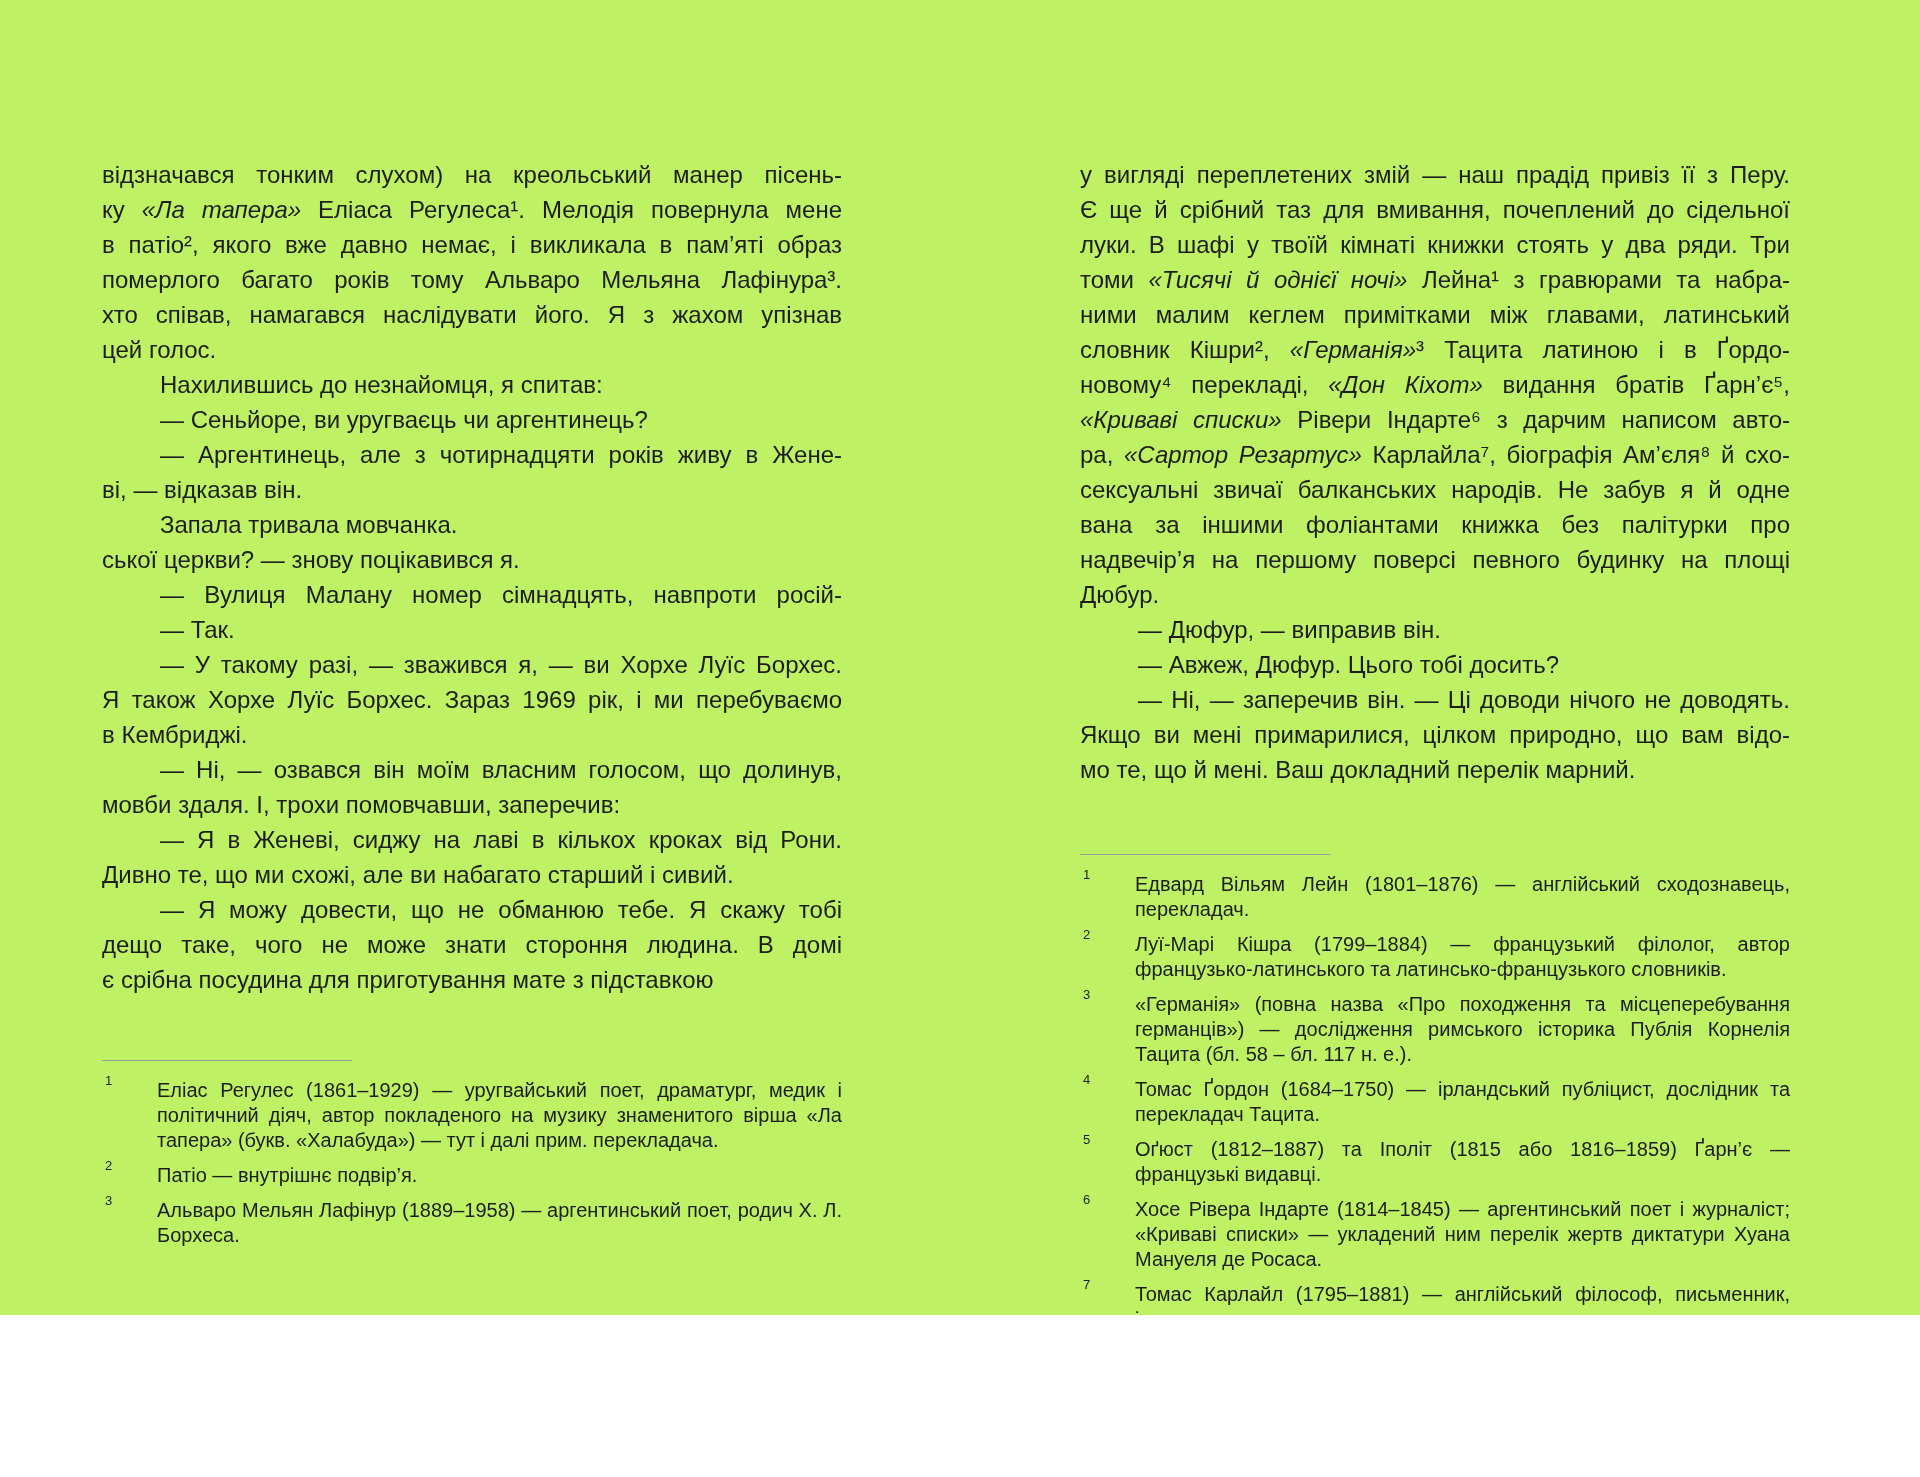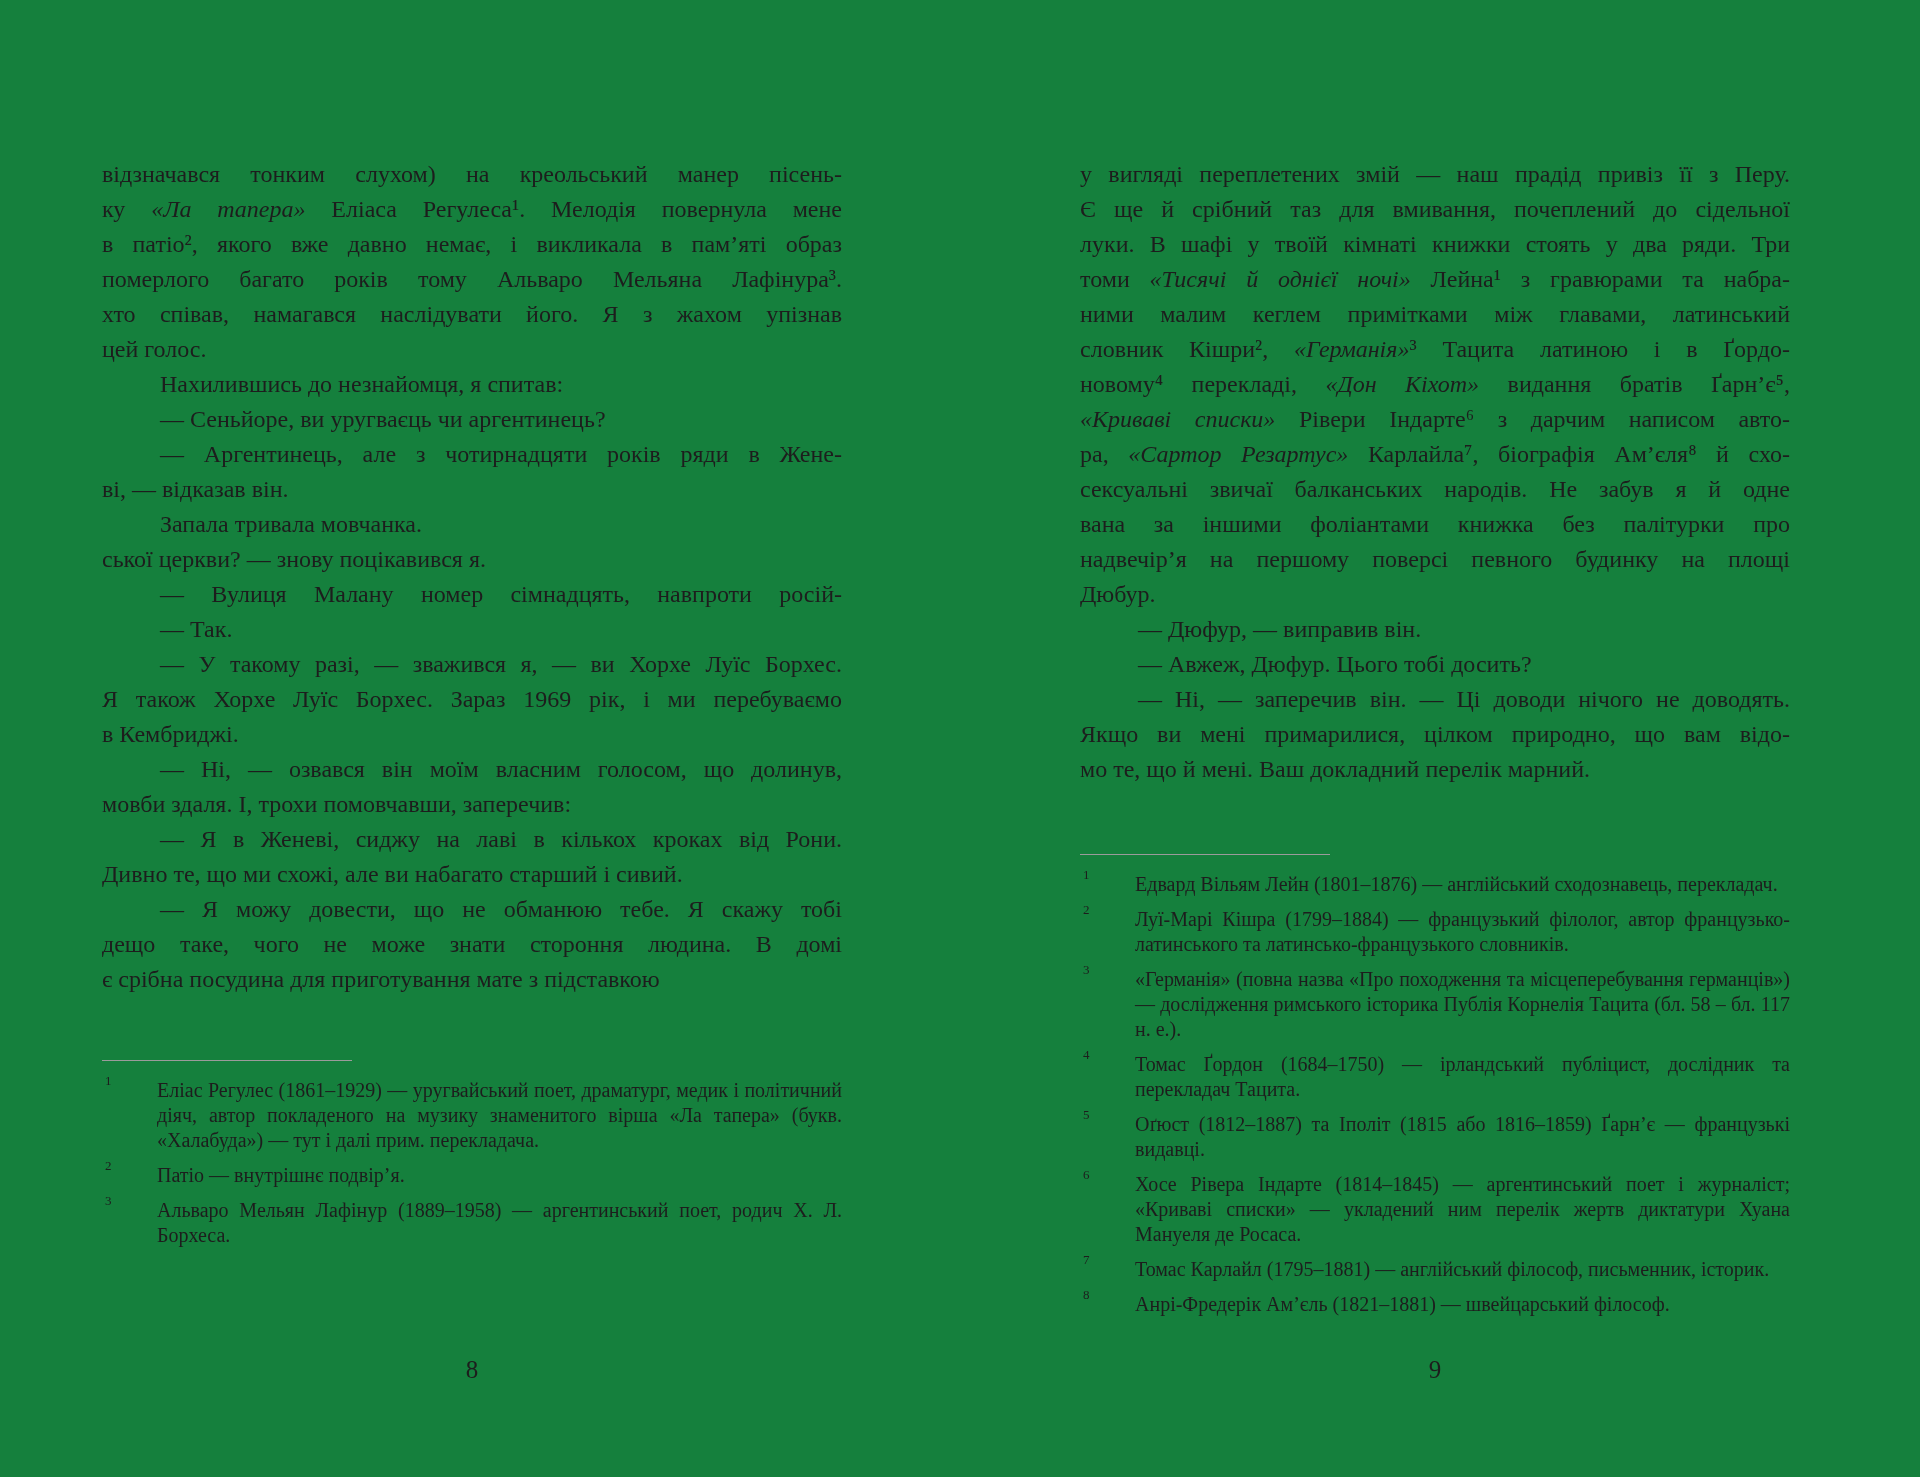--- a/index.html
+++ b/index.html
@@ -1,18 +1,18 @@
 <!DOCTYPE html>
 <html lang="uk"><head>
 <meta charset="utf-8">
 <style>
   html,body{margin:0;padding:0;background:#ffffff;}
   .canvas{
-    position:relative;width:1920px;height:1477px;background:#15803d;overflow:hidden;
-    font-family:Liberation Serif, serif;color:#1d1d1d;
+    position:relative;width:1920px;height:1315px;background:#bef264;overflow:hidden;
+    font-family:Liberation Sans, sans-serif;color:#1d1d1d;
   }
   .page{position:absolute;top:157px;height:1320px;}
   .page--left{left:102px;width:740px;}
   .page--right{left:1080px;width:710px;}
   .page-body{font-size:24px;line-height:35px;}
   .para{margin:0;}
   .line{text-align:justify;text-align-last:justify;white-space:normal;}
   .line.last{text-align:center;text-align-last:left;}
   .line.first{text-indent:58px;}
   .rule{width:250px;height:0;border-top:1px solid #9b9b9b;}
@@ -40,21 +40,21 @@
           <div class="line">хто співав, намагався наслідувати його. Я з жахом упізнав</div>
           <div class="line last">цей голос.</div>
         </div>
         <div class="para">
           <div class="line last first">Нахилившись до незнайомця, я спитав:</div>
         </div>
         <div class="para">
           <div class="line last first">— Сеньйоре, ви уругваєць чи аргентинець?</div>
         </div>
         <div class="para">
-          <div class="line first">— Аргентинець, але з чотирнадцяти років ряди в Жене-</div>
+          <div class="line first">— Аргентинець, але з чотирнадцяти років живу в Жене-</div>
           <div class="line last">ві, — відказав він.</div>
         </div>
         <div class="para">
           <div class="line last first">Запала тривала мовчанка.</div>
         </div>
         <div class="para">
           <div class="line last">ської церкви? — знову поцікавився я.</div>
           <div class="line first">— Вулиця Малану номер сімнадцять, навпроти росій-</div>
         </div>
         <div class="para">

